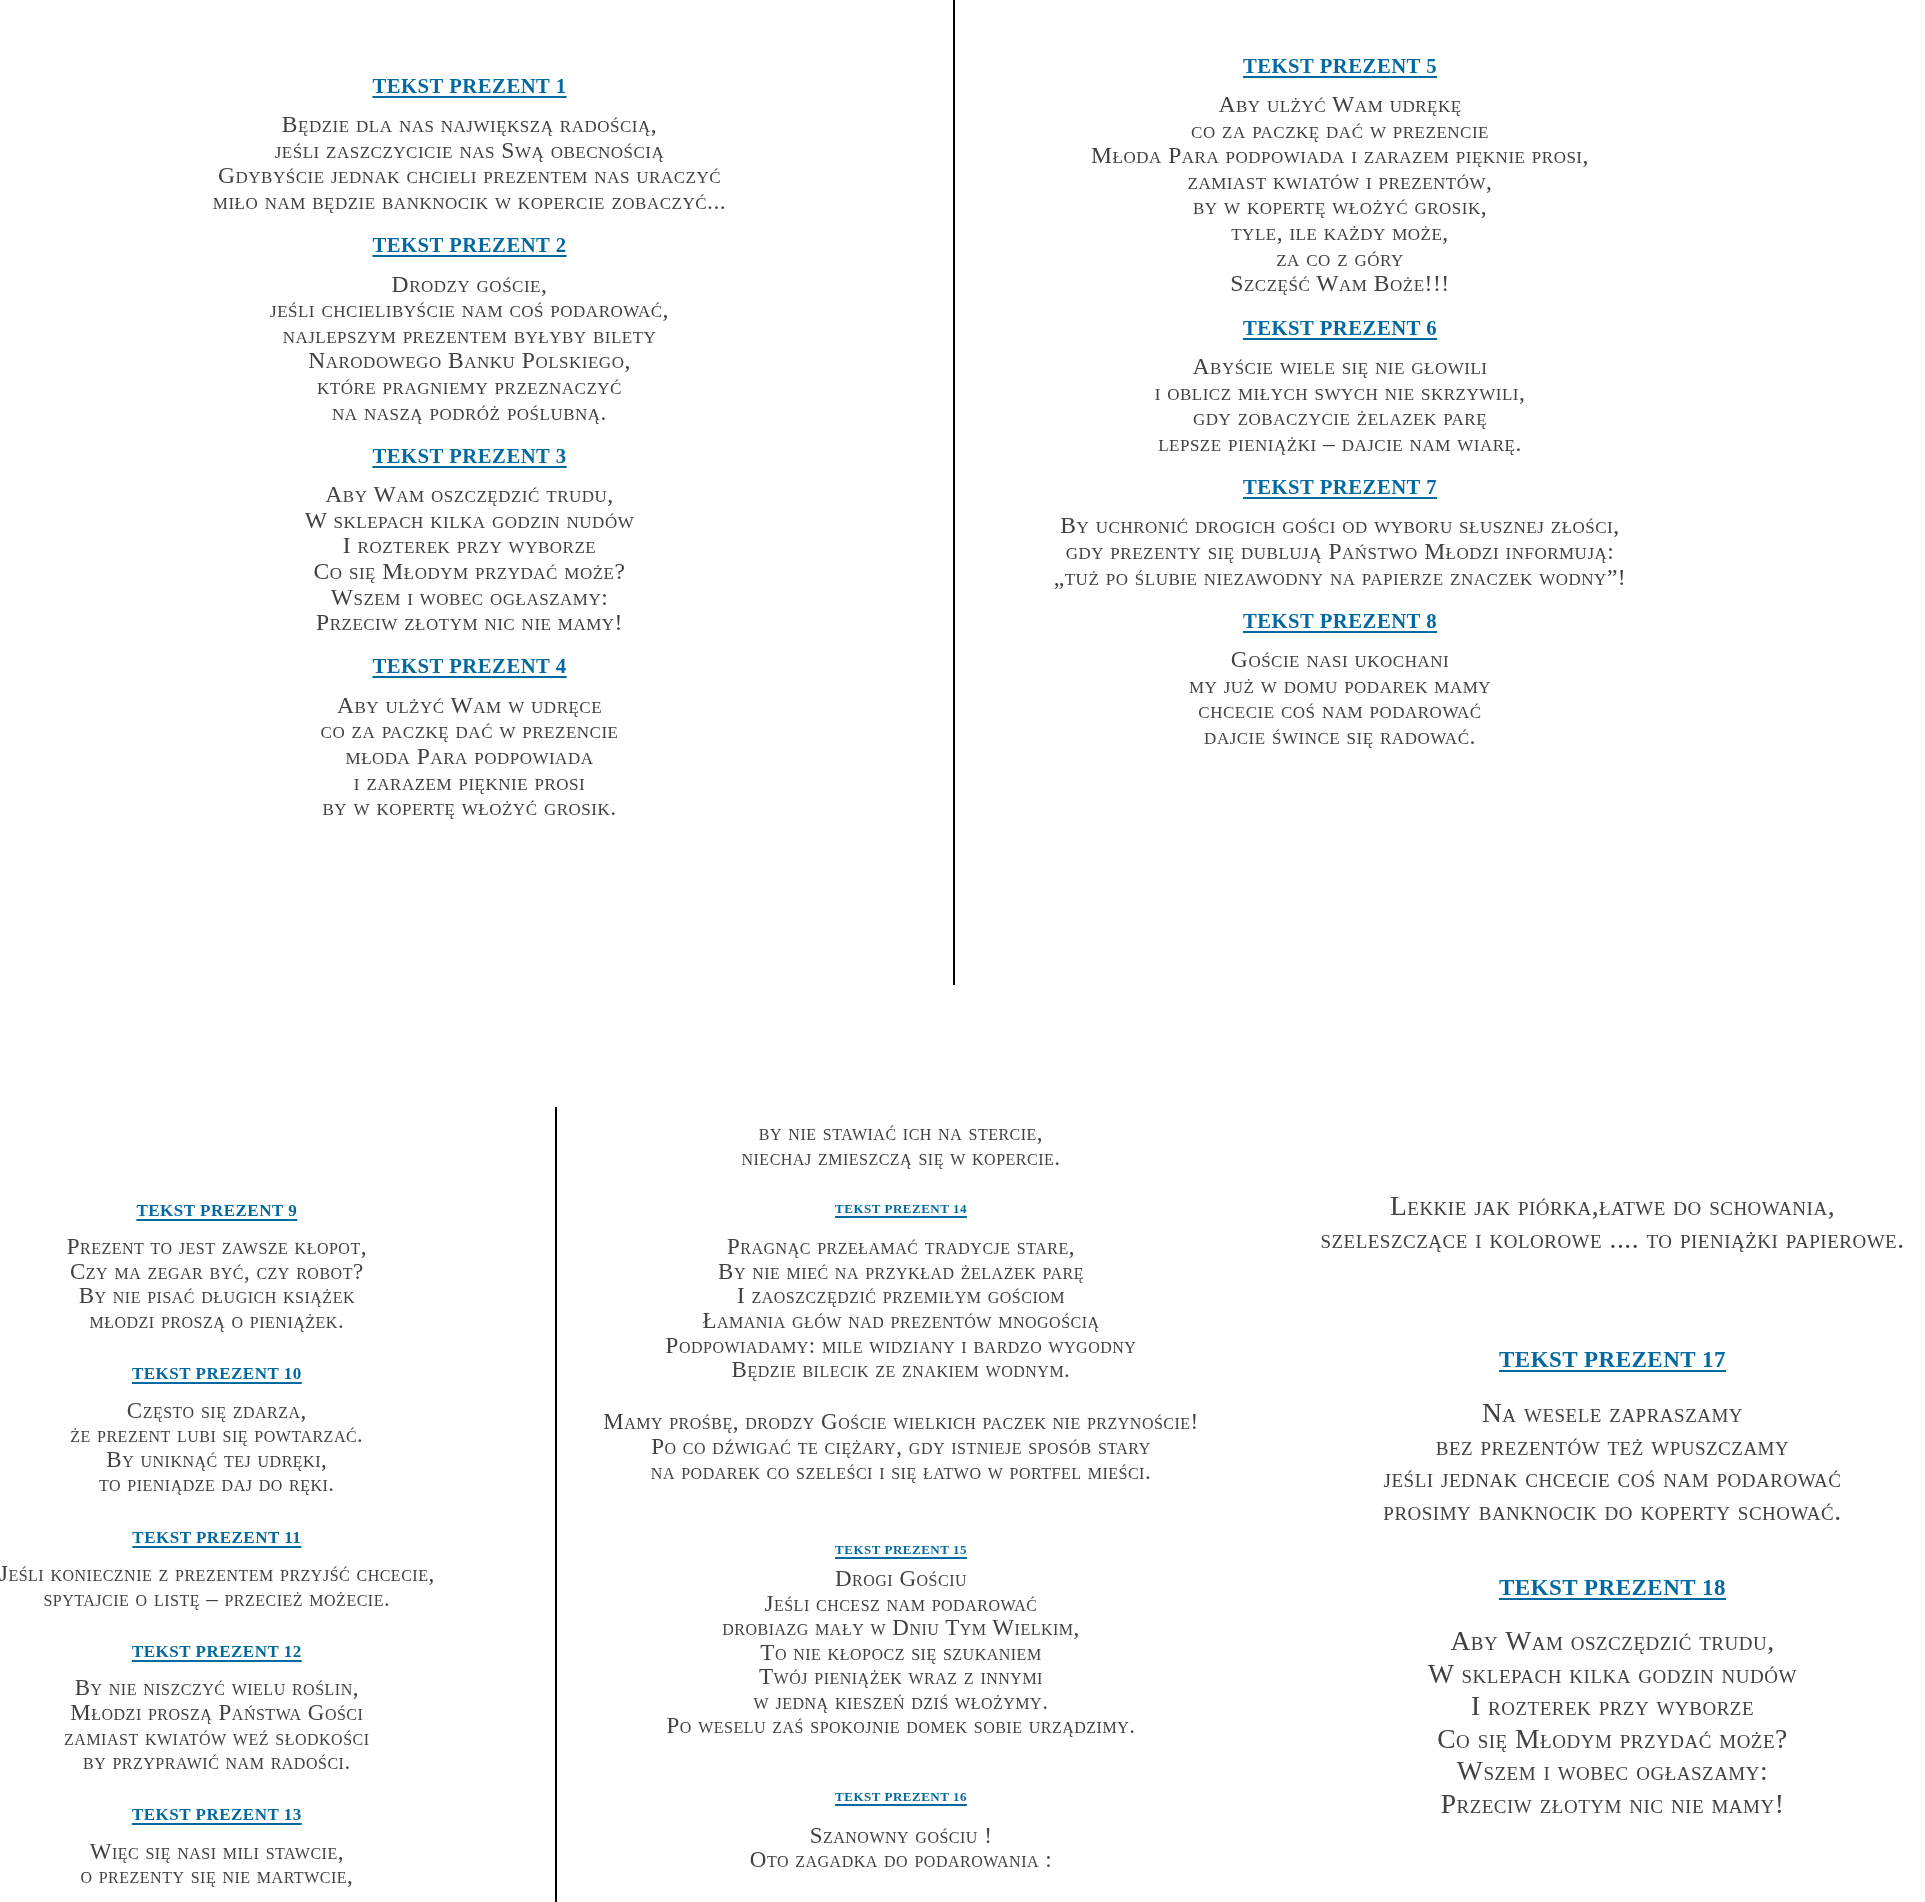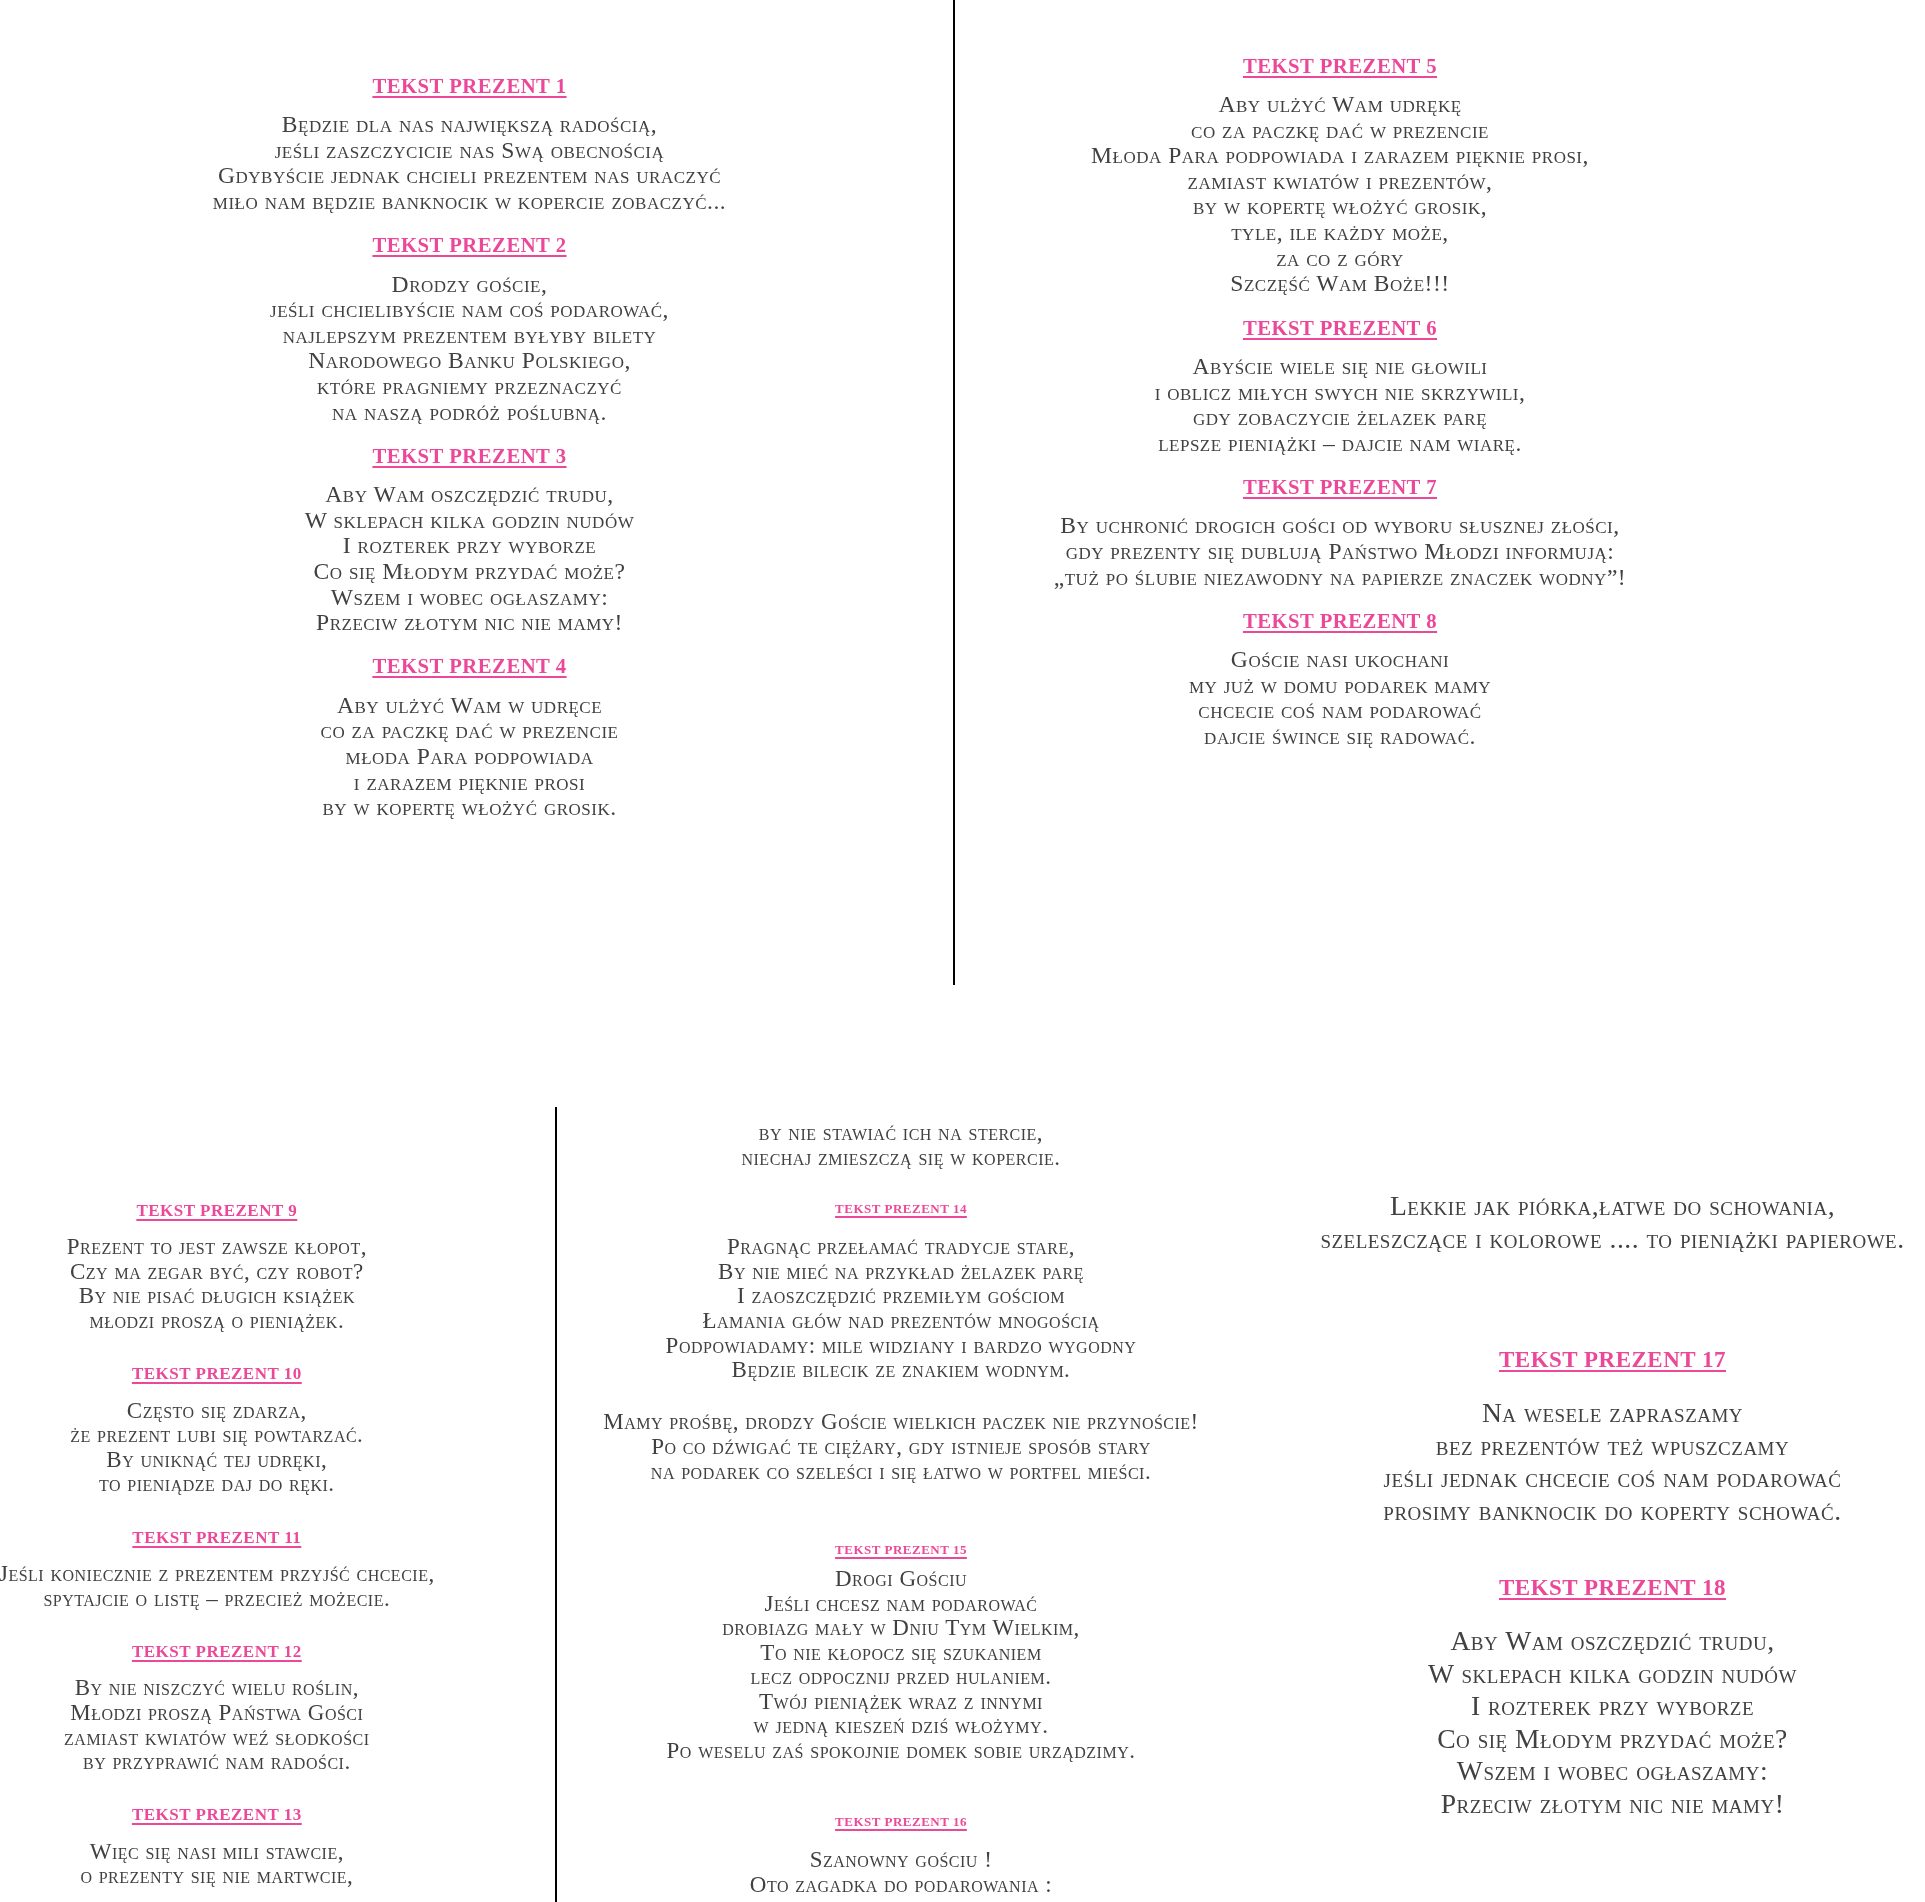--- a/index.html
+++ b/index.html
@@ -26,21 +26,21 @@
 
   .column {
     position: absolute;
     text-align: center;
   }
   .block { display: contents; }
 
   .heading {
     font-family: "Liberation Serif", serif;
     font-weight: 700;
-    color: #ec4899;
+    color: #0369a1;
     text-decoration: underline;
     text-decoration-thickness: 2px;
     text-underline-offset: 3px;
     letter-spacing: 0.5px;
     white-space: nowrap;
     margin: 19.7px 0 13.8px 0;
   }
   .line {
     font-family: "Liberation Serif", serif;
     font-variant: small-caps;
@@ -167,21 +167,20 @@
           <p class="line">Będzie bilecik ze znakiem wodnym.</p>
         </div><div class="stanza">
           <p class="line">Mamy prośbę, drodzy Goście wielkich paczek nie przynoście!</p>
           <p class="line">Po co dźwigać te ciężary, gdy istnieje sposób stary</p>
           <p class="line">na podarek co szeleści i się łatwo w portfel mieści.</p>
         </div></div><div class="block"><h2 class="heading">TEKST PREZENT 15</h2><div class="stanza">
           <p class="line">Drogi Gościu</p>
           <p class="line">Jeśli chcesz nam podarować</p>
           <p class="line">drobiazg mały w Dniu Tym Wielkim,</p>
           <p class="line">To nie kłopocz się szukaniem</p>
-          <p class="line">lecz odpocznij przed hulaniem.</p>
           <p class="line">Twój pieniążek wraz z innymi</p>
           <p class="line">w jedną kieszeń dziś włożymy.</p>
           <p class="line">Po weselu zaś spokojnie domek sobie urządzimy.</p>
         </div></div><div class="block"><h2 class="heading">TEKST PREZENT 16</h2><div class="stanza">
           <p class="line">Szanowny gościu !</p>
           <p class="line">Oto zagadka do podarowania :</p>
         </div></div></div>
 
   <div class="column" id="bottom-right"><div class="block"><div class="stanza">
           <p class="line">Lekkie jak piórka,łatwe do schowania,</p>

